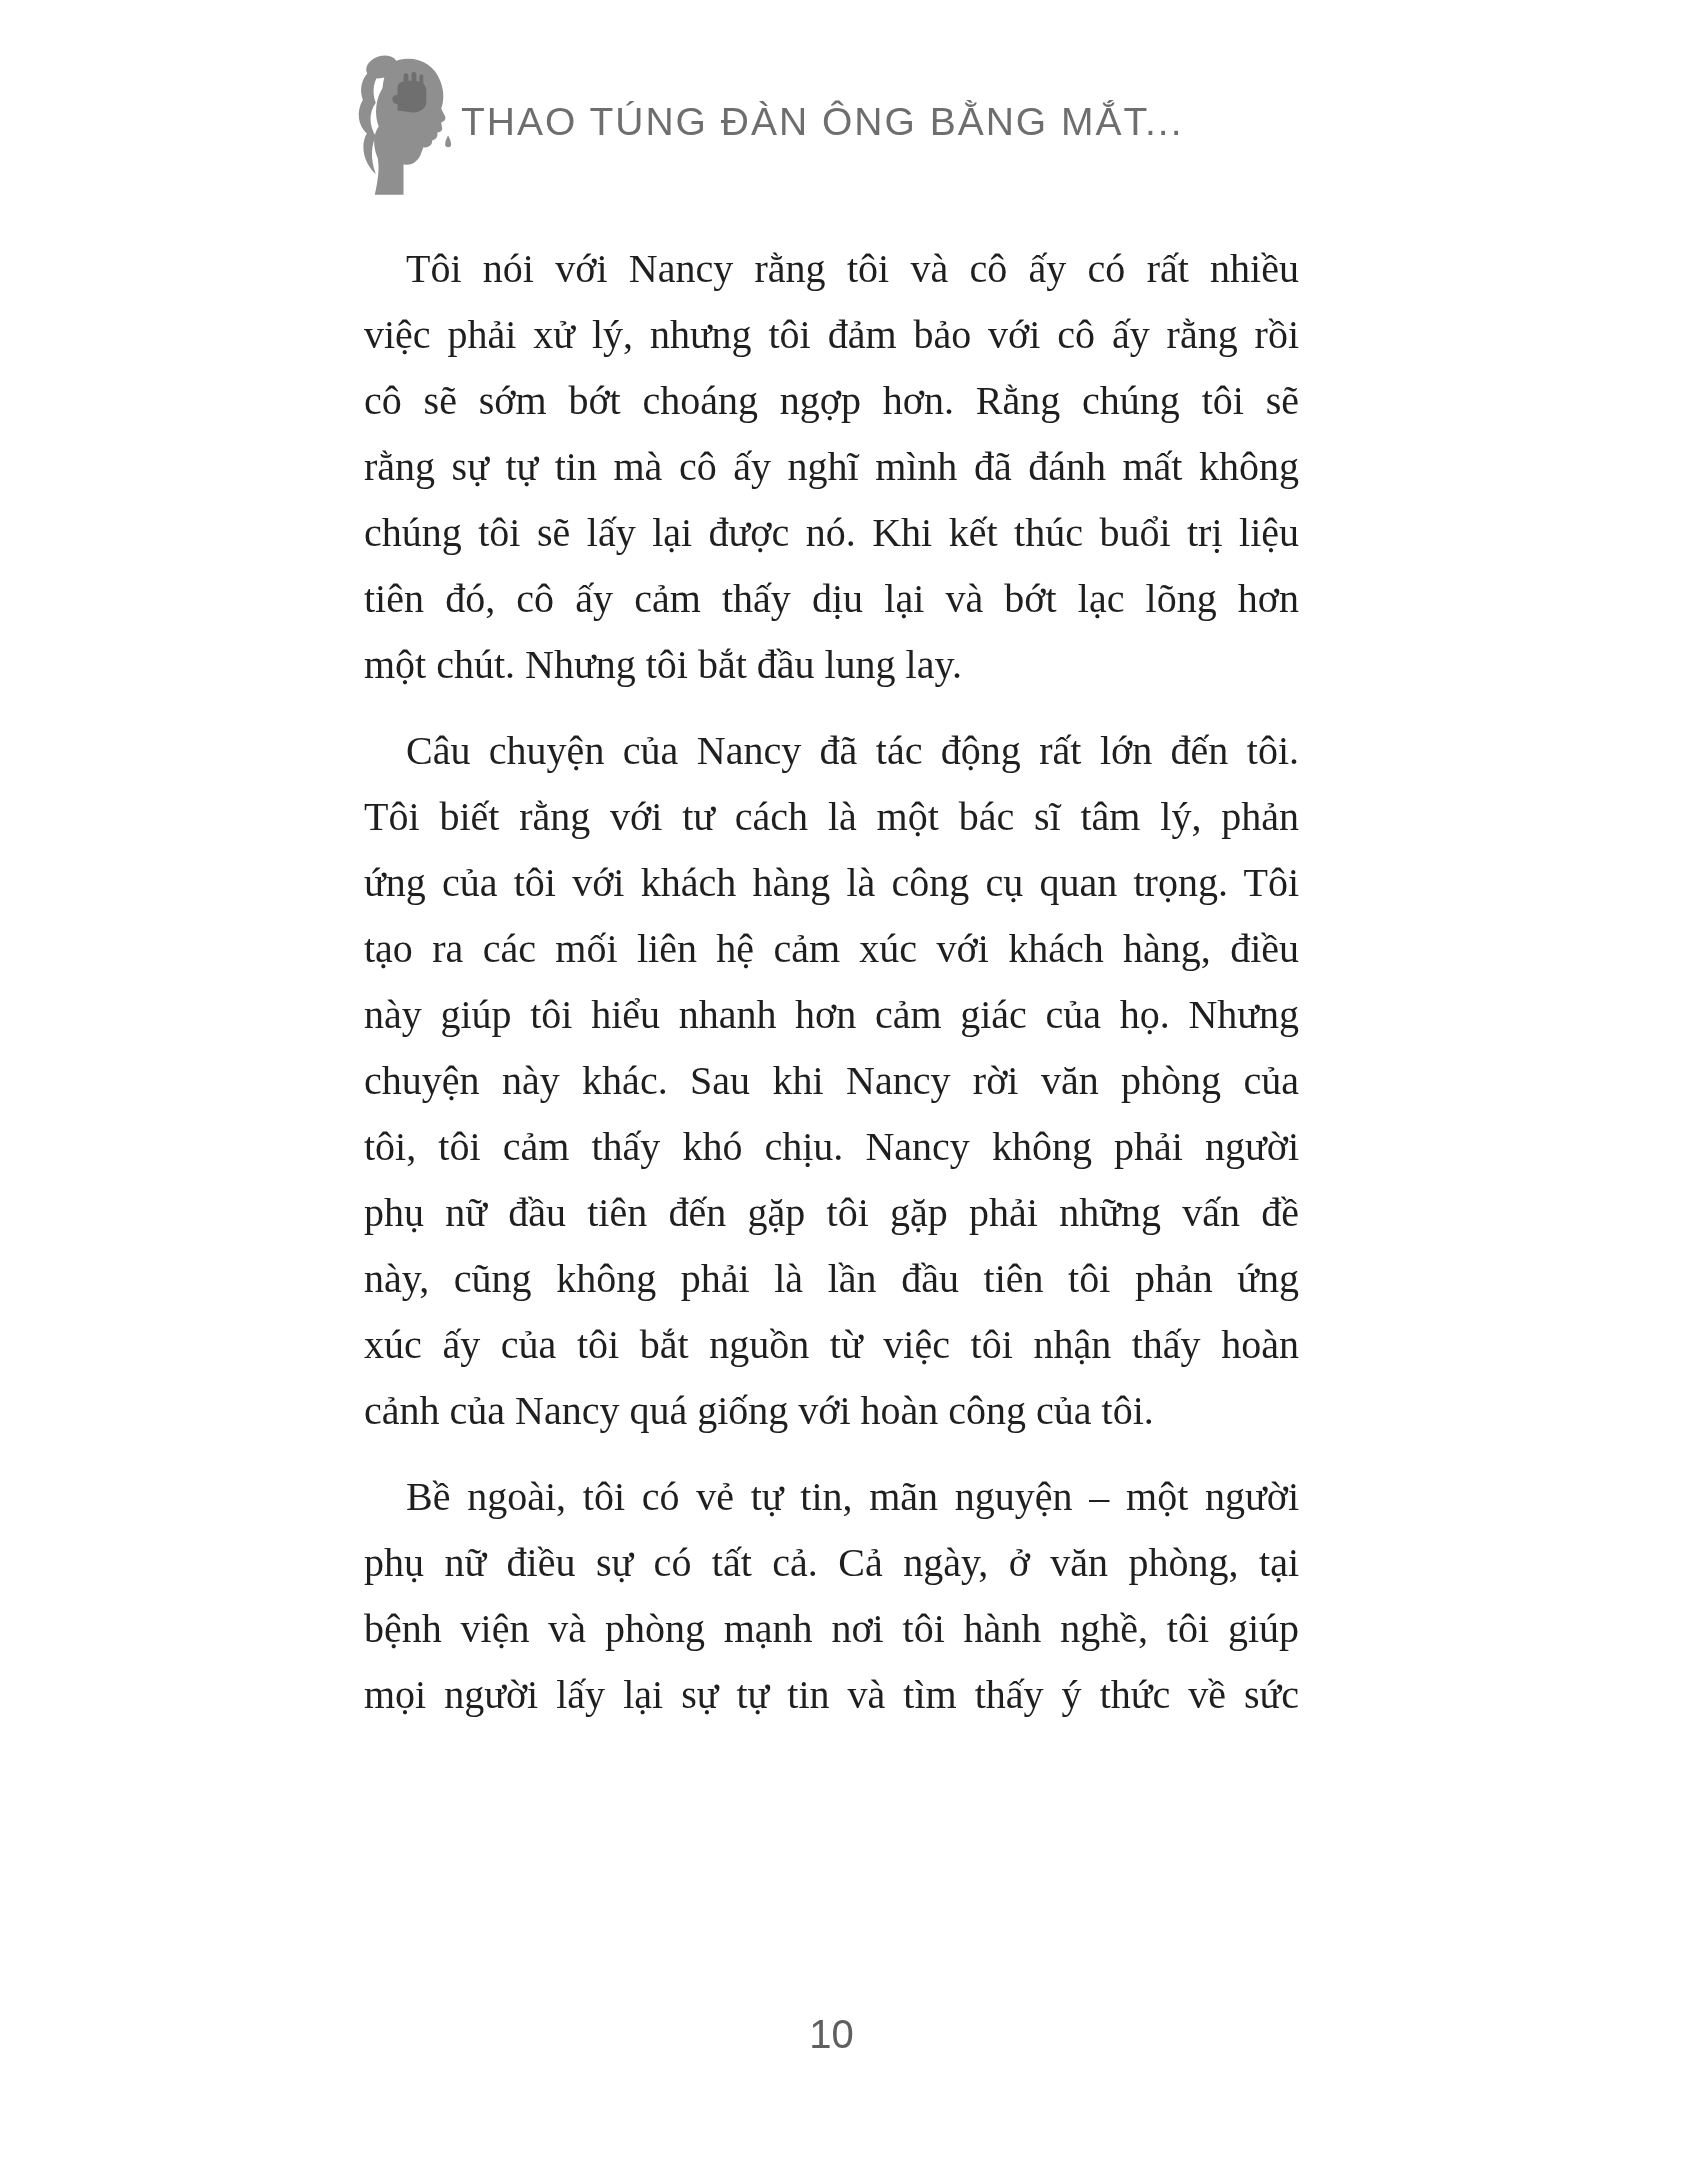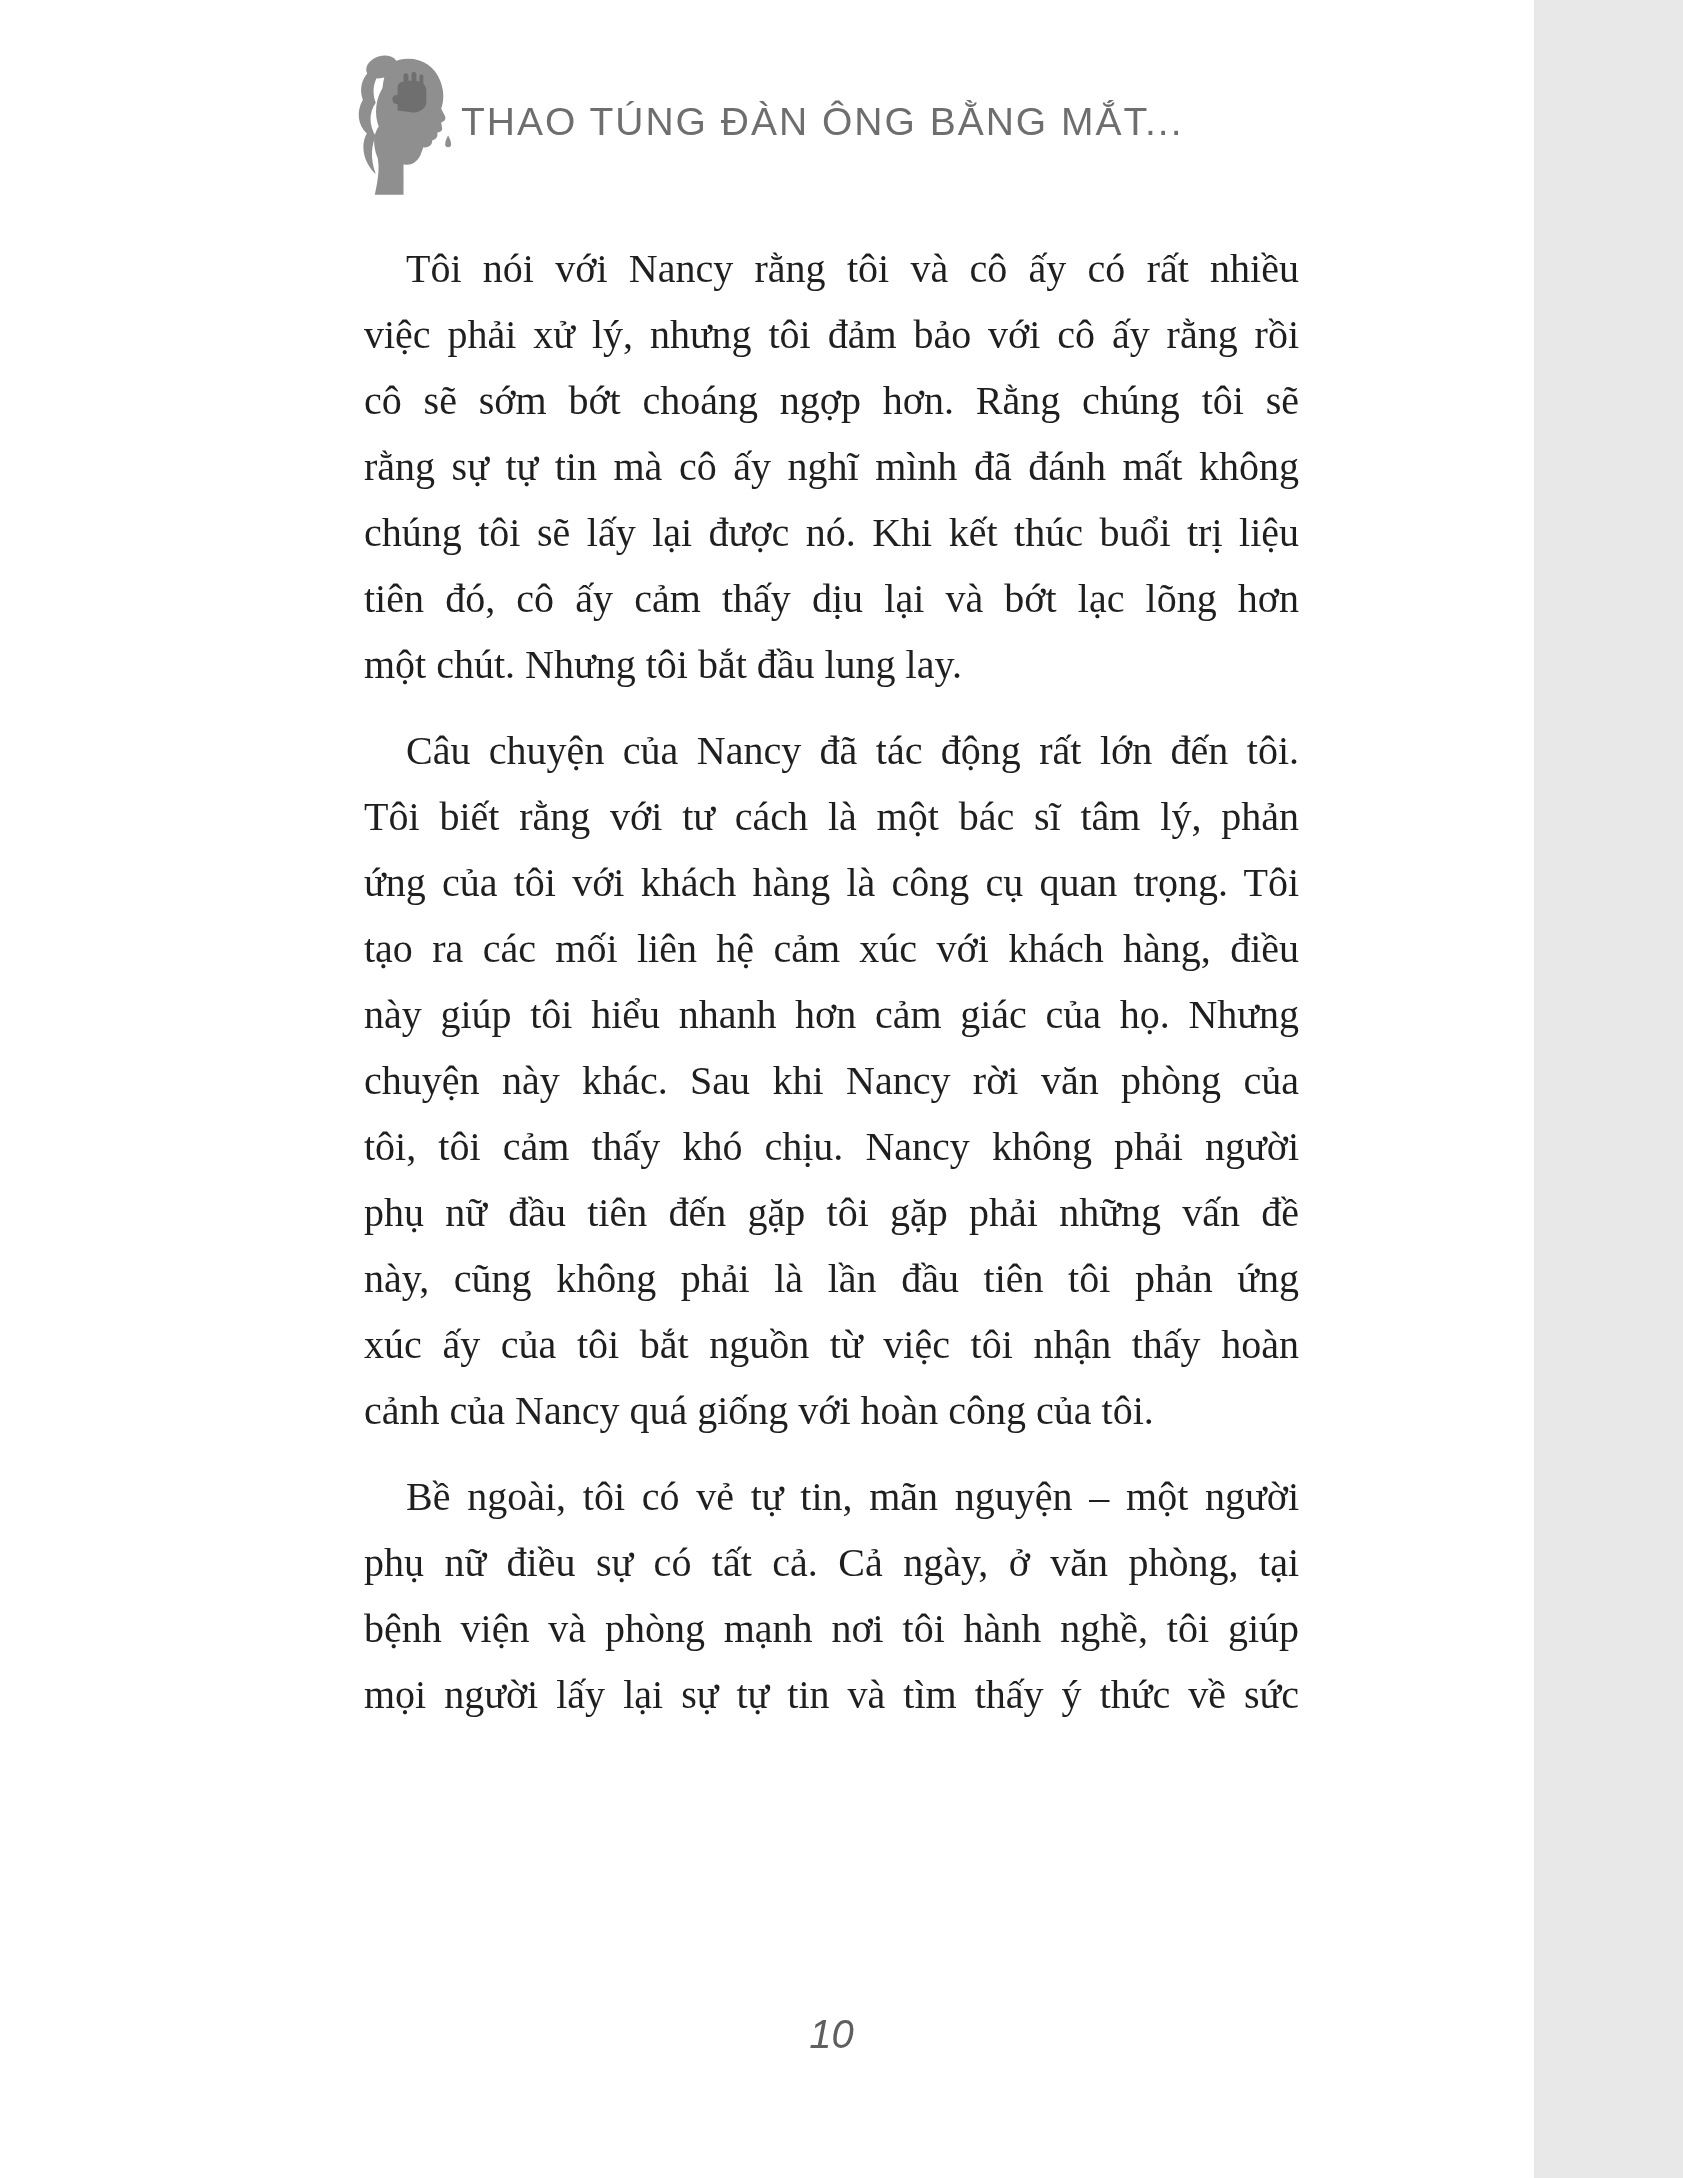--- a/index.html
+++ b/index.html
@@ -1,18 +1,18 @@
 <!DOCTYPE html>
 <html><head>
 <meta charset="utf-8">
 <style>
   html,body{margin:0;padding:0;background:#e8e8e8;}
   .page{
     position:relative;
-    width:1534px;height:2178px;
+    width:1683px;height:2178px;
     background:#ffffff;
     overflow:hidden;
     font-family:"Liberation Serif", serif;
   }
   
   .header-logo{
     position:absolute;left:349px;top:51px;width:114px;height:144px;
   }
   .header-logo svg{width:100%;height:100%;display:block;}
   .header-title{
@@ -37,21 +37,20 @@
   }
   .line.first{text-indent:42px;}
   .line.last{text-align-last:left;}
   
   .page-number{
     position:absolute;left:364px;top:2012px;width:935px;
     text-align:center;
     font-family:"Liberation Sans", sans-serif;
     font-size:40px;
     color:var(--page_number,#5f5f5f);
-    font-style:italic;
   }
 </style>
 </head>
 <body>
 
 <div class="page" style="--header_text: #6e6e6e; --body_text: #1f1f1f; --page_number: #5f5f5f; --logo_gray: #8f8f8f; --logo_dark: #6f6f6f;">
 
   <div class="header-logo">
     <svg viewBox="0 0 115 145" xmlns="http://www.w3.org/2000/svg" aria-hidden="true">
 

